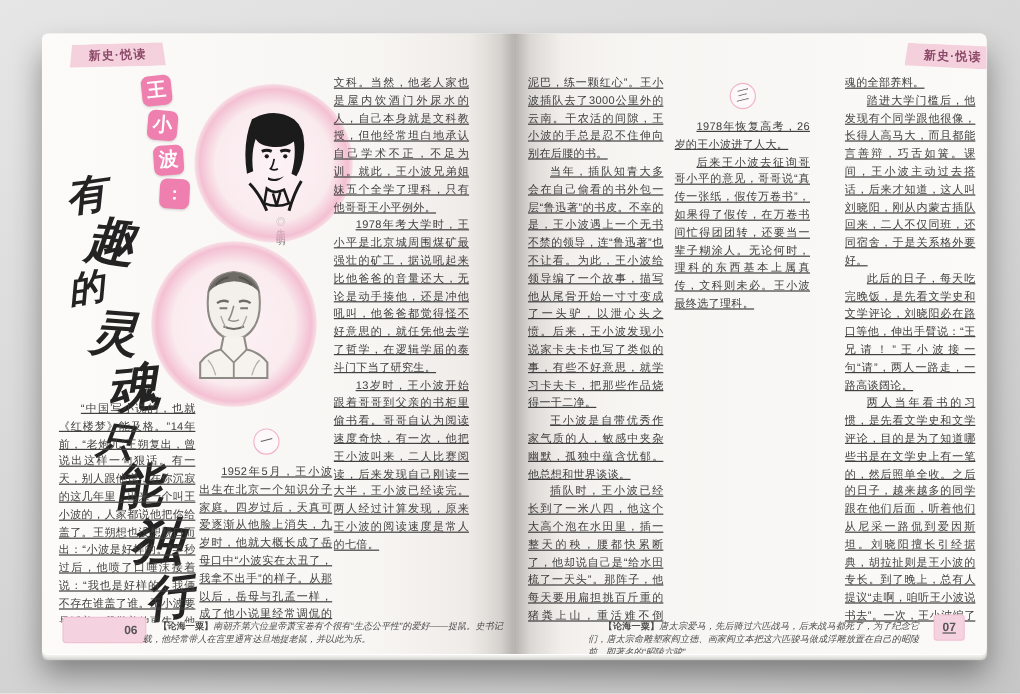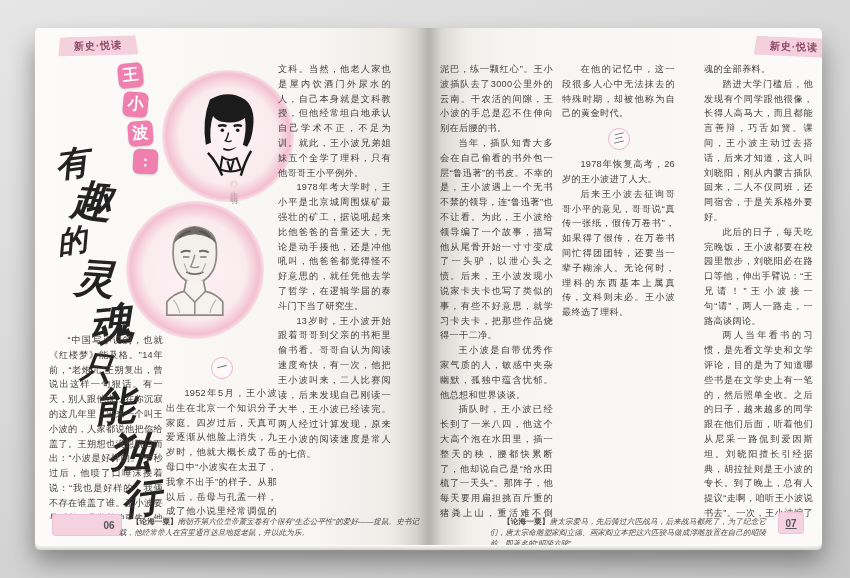--- a/index.html
+++ b/index.html
@@ -81,21 +81,21 @@
   }
   .c1{left:127px;top:42px;width:132px;height:132px;}
   .c2{left:91px;top:173px;width:138px;height:138px;}
   .photo-circle svg{width:78%;height:78%;}
   
   .col{
     position:absolute;overflow:hidden;
     font-size:9.2px;line-height:14.8px;color:#414141;
     text-align:justify;letter-spacing:.3px;
   }
-  .col .para{margin:0;text-indent:2em;}
+  .col .para{margin:0;text-indent:2em;text-decoration:underline;}
   .col .no-indent{text-indent:0;}
   .colL1{left:14px;top:305px;width:114px;height:186px;}
   .colL2{left:131px;top:322px;width:111px;height:168px;}
   .colL3{left:243px;top:34px;width:113px;height:460px;}
   .colR1{left:12px;top:34px;width:113px;height:460px;}
   .colR2{left:134px;top:34px;width:113px;height:460px;}
   .colR3{left:276px;top:34px;width:109px;height:460px;}
   .sec-marker{
     width:20px;height:20px;border:1px solid #f0b4ca;border-radius:50%;
     background:#fdf8fa;margin:7px auto 7px auto;
@@ -209,31 +209,30 @@
         <span>新史·悦读</span>
       </div>
 
       <div class="col colR1">
           <p class="para no-indent">泥巴，练一颗红心”。王小波插队去了3000公里外的云南。干农活的间隙，王小波的手总是忍不住伸向别在后腰的书。</p>
           <p class="para">当年，插队知青大多会在自己偷看的书外包一层“鲁迅著”的书皮。不幸的是，王小波遇上一个无书不禁的领导，连“鲁迅著”也不让看。为此，王小波给领导编了一个故事，描写他从尾骨开始一寸寸变成了一头驴，以泄心头之愤。后来，王小波发现小说家卡夫卡也写了类似的事，有些不好意思，就学习卡夫卡，把那些作品烧得一干二净。</p>
           <p class="para">王小波是自带优秀作家气质的人，敏感中夹杂幽默，孤独中蕴含忧郁。他总想和世界谈谈。</p>
           <p class="para">插队时，王小波已经长到了一米八四，他这个大高个泡在水田里，插一整天的秧，腰都快累断了，他却说自己是“给水田梳了一天头”。那阵子，他每天要用扁担挑百斤重的猪粪上山，重活难不倒他，哪知道才几天，胆汁差点吐出来，还不忘调侃：“好在那些猪不会想，不然它们看到人类费力地要把它们的粪便挑上山，肯定要笑死。”</p>
         </div>
       <div class="col colR2">
-          <p class="para">在他的记忆中，这一段很多人心中无法抹去的特殊时期，却被他称为自己的黄金时代。</p>
           <div class="sec-marker">
             <span>三</span>
           </div>
           <p class="para">1978年恢复高考，26岁的王小波进了人大。</p>
           <p class="para">后来王小波去征询哥哥小平的意见，哥哥说“真传一张纸，假传万卷书”，如果得了假传，在万卷书间忙得团团转，还要当一辈子糊涂人。无论何时，理科的东西基本上属真传，文科则未必。王小波最终选了理科。</p>
         </div>
       <div class="col colR3">
           <p class="para no-indent">魂的全部养料。</p>
           <p class="para">踏进大学门槛后，他发现有个同学跟他很像，长得人高马大，而且都能言善辩，巧舌如簧。课间，王小波主动过去搭话，后来才知道，这人叫刘晓阳，刚从内蒙古插队回来，二人不仅同班，还同宿舍，于是关系格外要好。</p>
-          <p class="para">此后的日子，每天吃完晚饭，王小波都要在校园里散步，刘晓阳必在路口等他，伸出手臂说：“王兄请！”王小波接一句“请”，两人一路走，一路高谈阔论。</p>
+          <p class="para">此后的日子，每天吃完晚饭，是先看文学史和文学评论，刘晓阳必在路口等他，伸出手臂说：“王兄请！”王小波接一句“请”，两人一路走，一路高谈阔论。</p>
           <p class="para">两人当年看书的习惯，是先看文学史和文学评论，目的是为了知道哪些书是在文学史上有一笔的，然后照单全收。之后的日子，越来越多的同学跟在他们后面，听着他们从尼采一路侃到爱因斯坦。刘晓阳擅长引经据典，胡拉扯则是王小波的专长。到了晚上，总有人提议“走啊，咱听王小波说书去”。一次，王小波编了一个故事，讲到一只小羊，最后大家说把羊都杀了，老羊就喊“留小羊，留小羊是我儿”，刘晓阳是我儿。大家愣了半天才反应过来，然后哈哈大笑。</p>
         </div>
 
       <div class="folio folio-right">07</div>
       <div class="footnote fn-right">
         <b>【论海一粟】</b><span>唐太宗爱马，先后骑过六匹战马，后来战马都死了，为了纪念它们，唐太宗命雕塑家阎立德、画家阎立本把这六匹骏马做成浮雕放置在自己的昭陵前，即著名的“昭陵六骏”。</span>
       </div>
     </div>
 
     <div class="gutter"></div>

